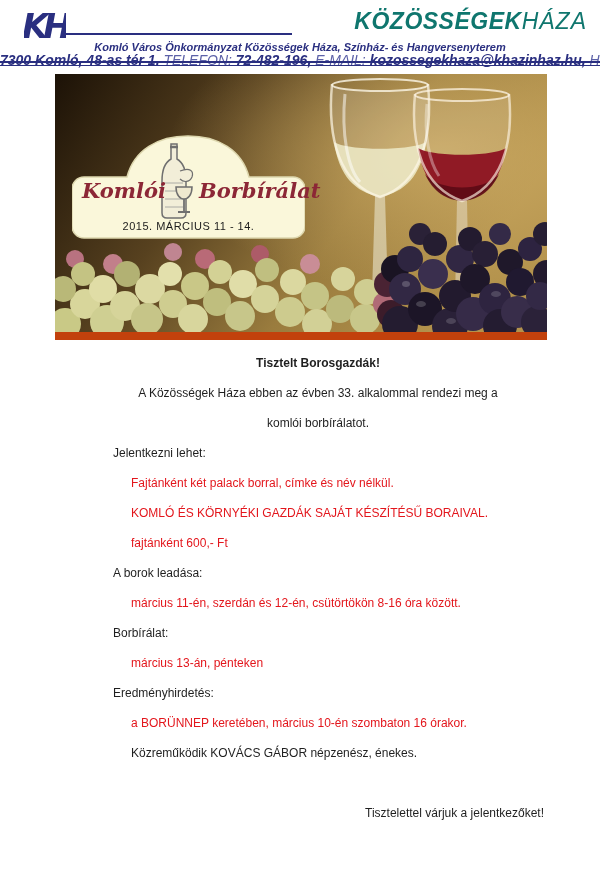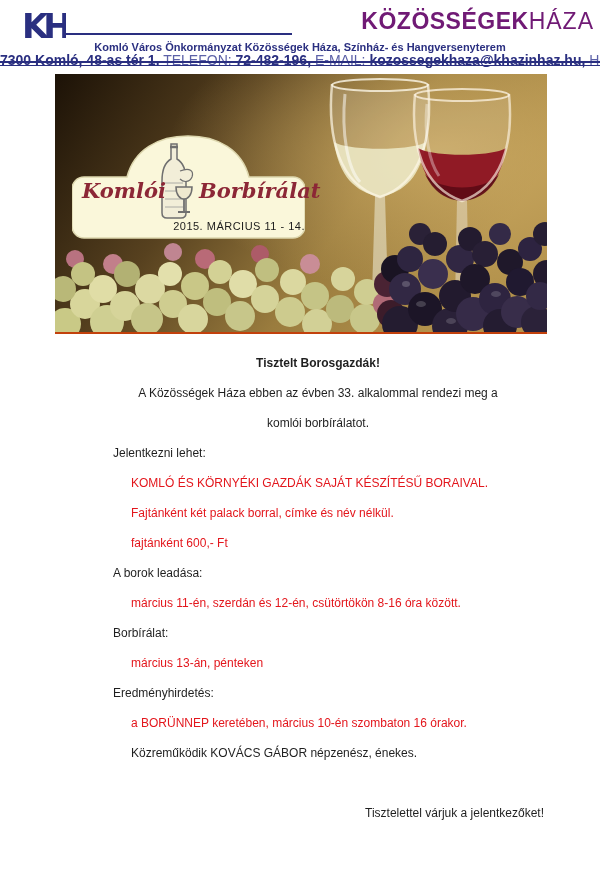--- a/index.html
+++ b/index.html
@@ -1,47 +1,47 @@
 <!DOCTYPE html>
 <html><head>
 <meta charset="utf-8">
 <style>
   html,body{margin:0;padding:0;}
   body{
     width:600px;height:888px;position:relative;background:#ffffff;
     font-family:"Liberation Sans",sans-serif;color:#1f1f1f;overflow:hidden;
   }
   
-  .letterhead{position:absolute;left:0;top:0;width:600px;height:70px;}
+  .letterhead{position:absolute;left:0;top:0;width:600px;height:70px;font-style:italic;}
   .logo{position:absolute;left:24px;top:2px;width:42px;height:42px;}
   .logo-rule{position:absolute;left:64px;top:33px;width:228px;height:2px;background:#2a2f80;}
-  .brand{position:absolute;right:6px;top:8px;white-space:nowrap;color:#701a75;}
+  .brand{position:absolute;right:13px;top:8px;white-space:nowrap;color:#0f766e;}
   .brand-bold{font-size:23px;font-weight:bold;letter-spacing:.5px;}
   .brand-light{font-size:23px;font-weight:normal;letter-spacing:1px;}
   .addr1{position:absolute;left:0;top:41px;width:100%;text-align:center;
          font-size:11px;font-weight:bold;color:#2a2f80;}
   .addr2{position:absolute;left:0;top:52px;width:100%;text-align:center;
          font-size:14px;color:#2a2f80;white-space:nowrap;}
   .addr2 .b{font-weight:bold;}
   .addr2 .l{font-weight:normal;color:#5c61a8;}
   .head-rule{position:absolute;left:0;top:61px;width:600px;height:2px;
              border-top:2px solid #2a2f80;border-bottom:1px solid #2a2f80;}
   
   .photo{position:absolute;left:55px;top:74px;width:492px;height:258px;
-         border-bottom:2px solid #c2410c;}
+         border-bottom:8px solid #c2410c;}
   .photo svg{display:block;}
   .banner{position:absolute;left:17px;top:60px;width:233px;height:105px;}
   .banner-shape{position:absolute;left:0;top:0;}
   .banner-title-left,.banner-title-right{
     position:absolute;top:44px;font-family:"DejaVu Serif",serif;font-style:italic;
     font-weight:bold;color:#8c2736;font-size:21px;white-space:nowrap;}
   .banner-title-left{left:10px;}
   .banner-title-right{left:127px;}
   .banner-bottle{position:absolute;left:84px;top:7px;}
-  .banner-date{position:absolute;left:0;top:86px;width:100%;text-align:right;
+  .banner-date{position:absolute;left:0;top:86px;width:100%;text-align:center;
     font-size:11px;letter-spacing:.5px;color:#1c1c1c;font-family:"Liberation Sans",sans-serif;}
   
   .content{position:absolute;left:0;top:348px;width:600px;}
   .line{height:30px;line-height:30px;font-size:12px;white-space:nowrap;margin-left:36px;}
   .center{text-align:center;}
   .bold{font-weight:bold;}
   .label{padding-left:77px;}
   .indent{padding-left:95px;}
   .red{color:#e3161c;}
   .right{text-align:right;padding-right:56px;margin-top:30px;}
@@ -199,22 +199,22 @@
     <span class="banner-title-right">Borbírálat</span>
     <div class="banner-date">2015. MÁRCIUS 11 - 14.</div>
   </div>
 </div>
 
 <div class="content">
   <div class="line center bold">Tisztelt Borosgazdák!</div>
   <div class="line center">A Közösségek Háza ebben az évben 33. alkalommal rendezi meg a</div>
   <div class="line center">komlói borbírálatot.</div>
   <div class="line label">Jelentkezni lehet:</div>
+  <div class="line indent red">Fajtánként két palack borral, címke és név nélkül.</div>
   <div class="line indent red">KOMLÓ ÉS KÖRNYÉKI GAZDÁK SAJÁT KÉSZÍTÉSŰ BORAIVAL.</div>
-  <div class="line indent red">Fajtánként két palack borral, címke és név nélkül.</div>
   <div class="line indent red">fajtánként 600,- Ft</div>
   <div class="line label">A borok leadása:</div>
   <div class="line indent red">március 11-én, szerdán és 12-én, csütörtökön 8-16 óra között.</div>
   <div class="line label">Borbírálat:</div>
   <div class="line indent red">március 13-án, pénteken</div>
   <div class="line label">Eredményhirdetés:</div>
   <div class="line indent red">a BORÜNNEP keretében, március 10-én szombaton 16 órakor.</div>
   <div class="line indent">Közreműködik KOVÁCS GÁBOR népzenész, énekes.</div>
   <div class="line right">Tisztelettel várjuk a jelentkezőket!</div>
 </div>

